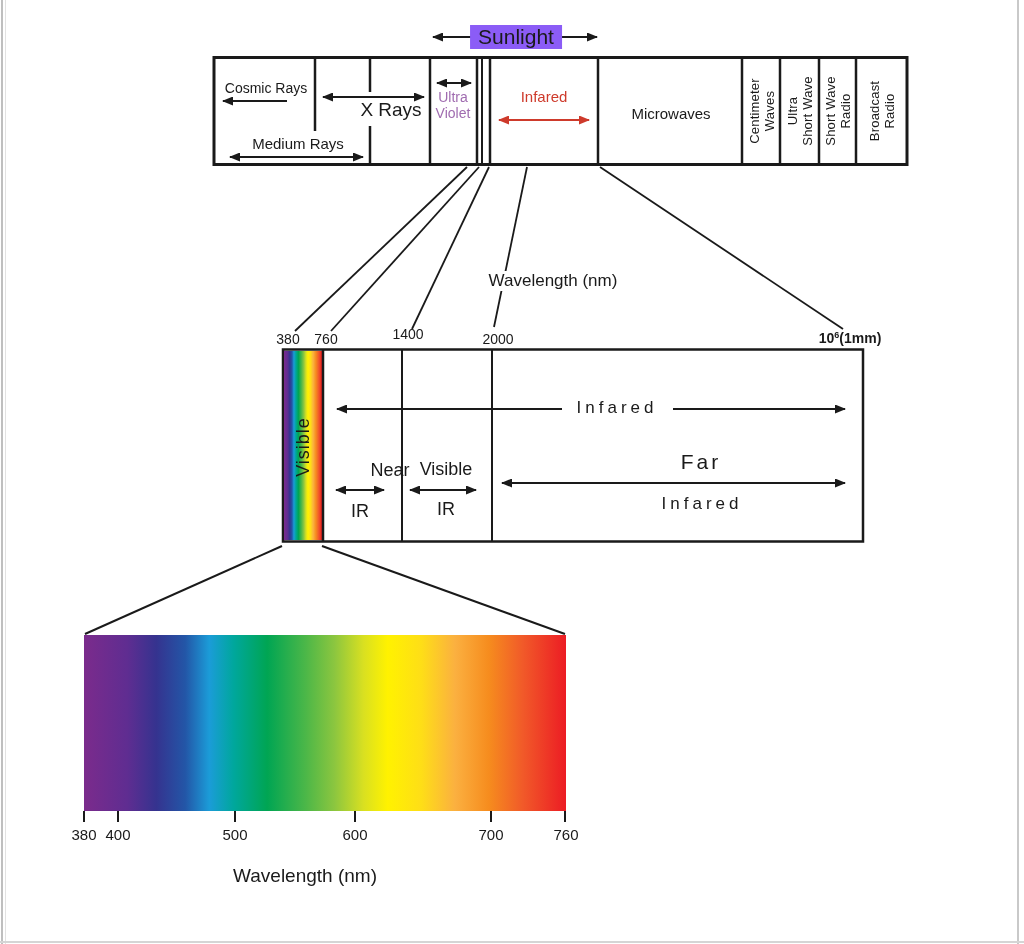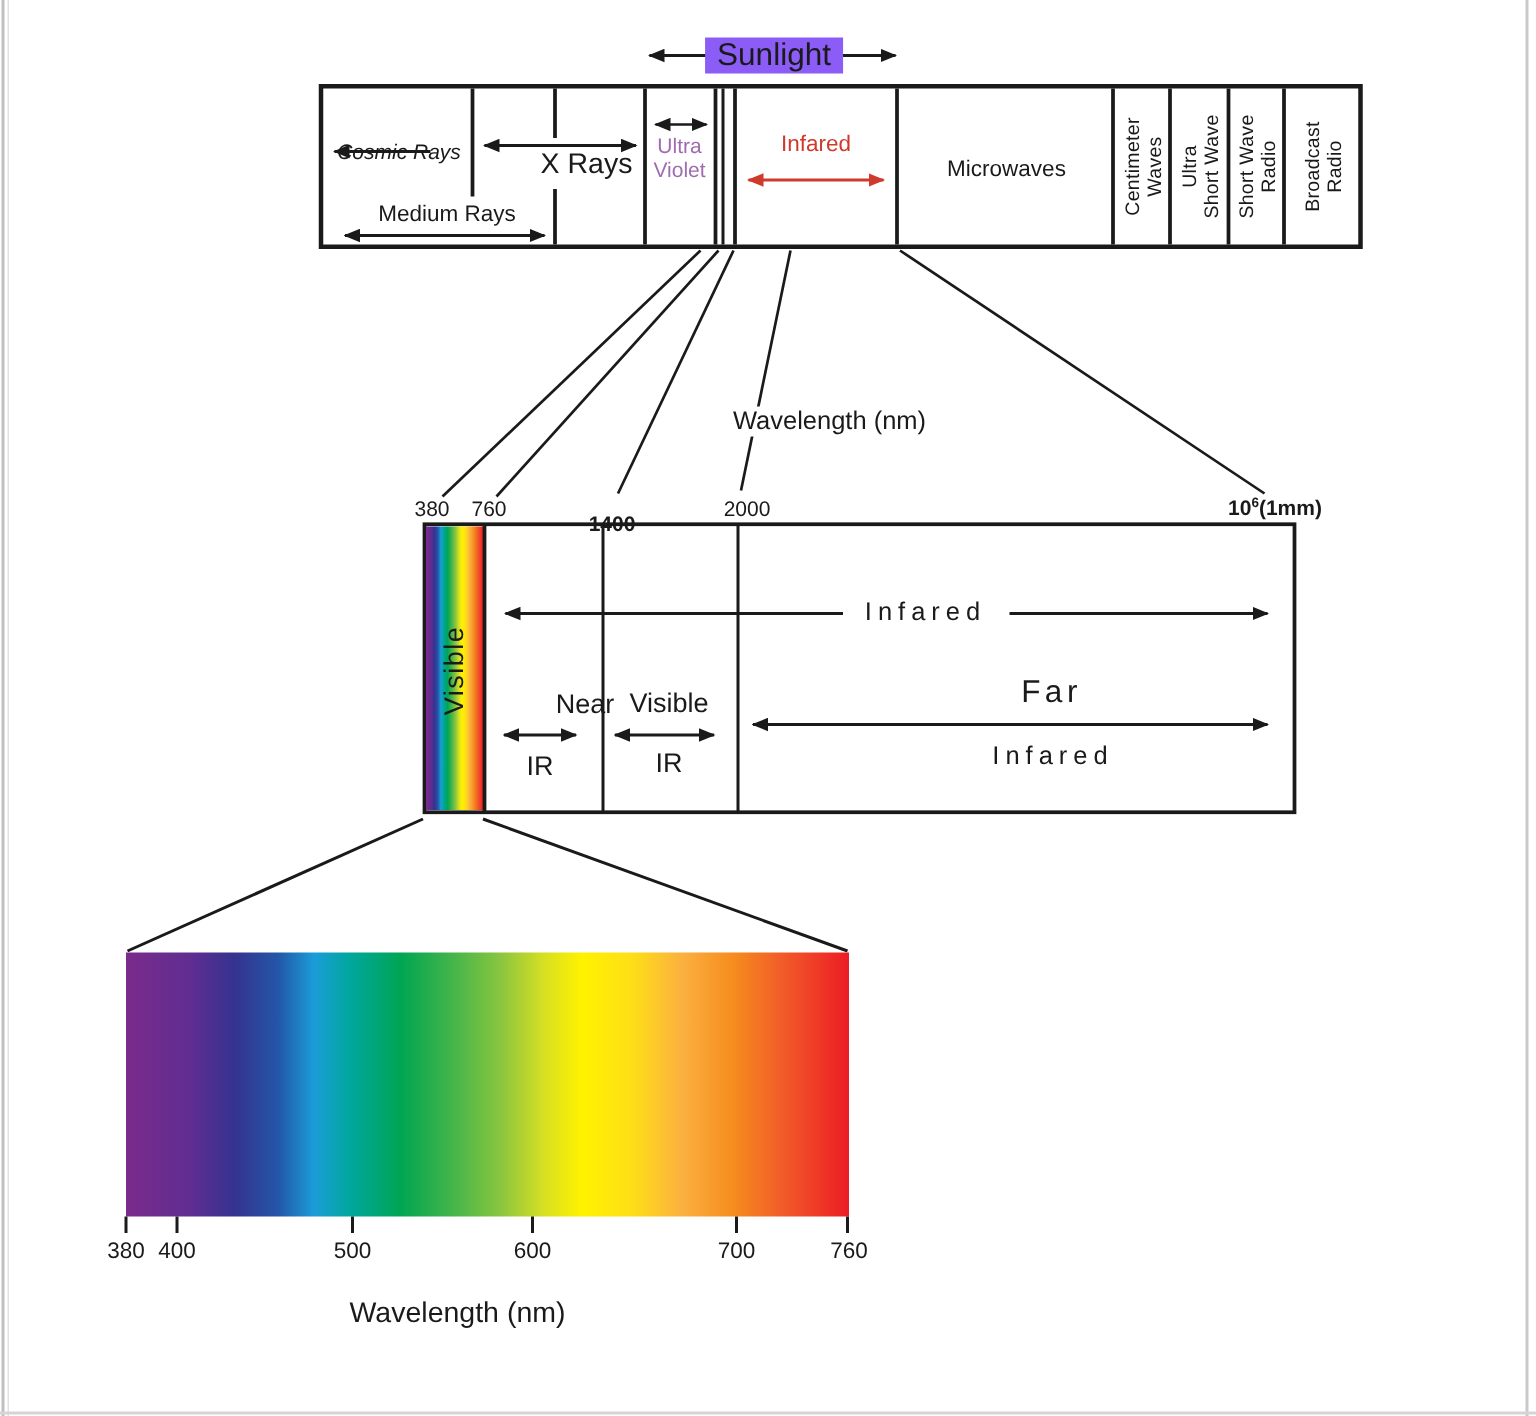--- a/index.html
+++ b/index.html
@@ -132,21 +132,21 @@
       <line x1="118" y1="811" x2="118" y2="822"></line>
       <line x1="235" y1="811" x2="235" y2="822"></line>
       <line x1="355" y1="811" x2="355" y2="822"></line>
       <line x1="491" y1="811" x2="491" y2="822"></line>
       <line x1="565" y1="811" x2="565" y2="822"></line>
     </g>
   </svg>
 
   <div class="txt s-title" style="left:516px;top:37px;">Sunlight</div>
 
-  <div class="txt s14" style="left:266px;top:101px;font-style:italic;">Cosmic Rays</div>
+  <div class="txt s14" style="left:266px;top:88px;">Cosmic Rays</div>
   <div class="txt s19" style="left:372px;top:110px;margin-left:19px;">X Rays</div>
   <div class="txt s15" style="left:298px;top:143px;">Medium Rays</div>
 
   <div class="txt center purple" style="left:453px;top:105px;">
     <div>Ultra</div>
     <div>Violet</div>
   </div>
 
   <div class="txt s15 red" style="left:544px;top:96px;">Infared</div>
   <div class="txt s15" style="left:671px;top:113px;">Microwaves</div>
@@ -165,21 +165,21 @@
   </div>
   <div class="vlabel" style="left:882px;top:111px;">
     <div>Broadcast</div>
     <div>Radio</div>
   </div>
 
   <div class="txt axis-title-mid" style="left:553px;top:281px;">Wavelength (nm)</div>
 
   <div class="txt tick-mid" style="left:288px;top:339px;">380</div>
   <div class="txt tick-mid" style="left:326px;top:339px;">760</div>
-  <div class="txt tick-mid" style="left:408px;top:349px;font-weight:bold;">1400</div>
+  <div class="txt tick-mid" style="left:408px;top:334px;">1400</div>
   <div class="txt tick-mid" style="left:498px;top:339px;">2000</div>
   <div class="txt tick-mid" style="left:850px;top:338px;font-weight:bold;"><span>10</span><sup>6</sup><span>(1mm)</span></div>
 
   <div class="visible-rot" style="left:303px;top:447px;">Visible</div>
 
   <div class="txt ls4" style="left:617px;top:408px;">Infared</div>
 
   <div class="txt s18" style="left:361px;top:470px;margin-left:29px;">Near</div>
   <div class="txt s18" style="left:360px;top:511px;">IR</div>
   <div class="txt s18" style="left:446px;top:469px;">Visible</div>

